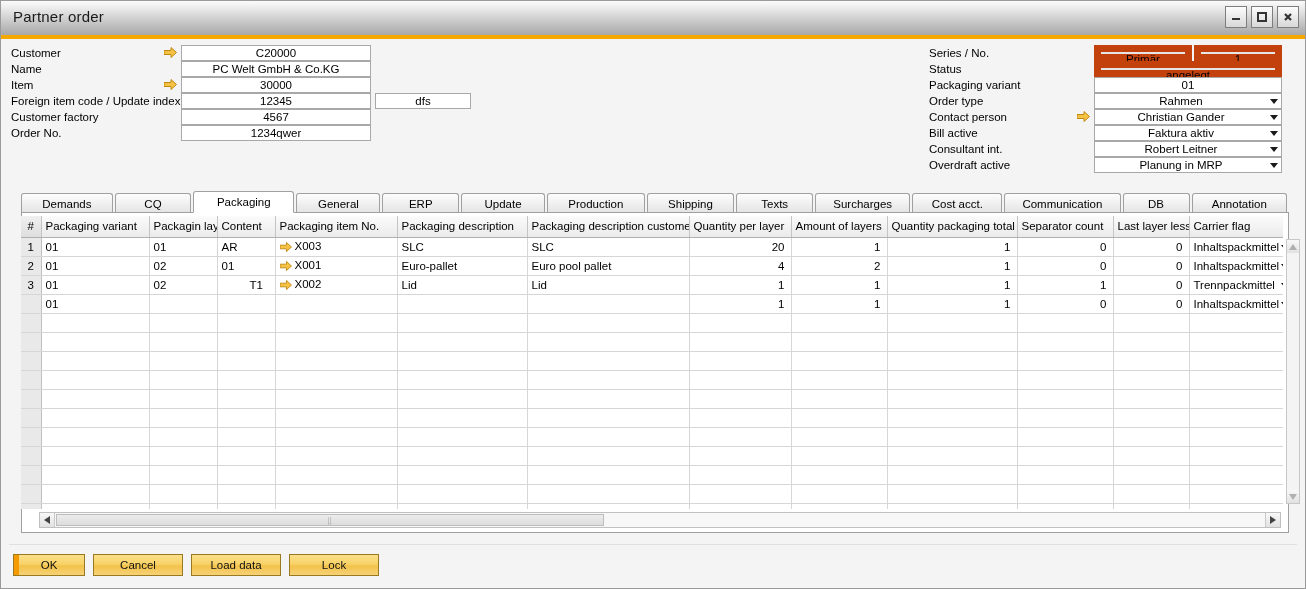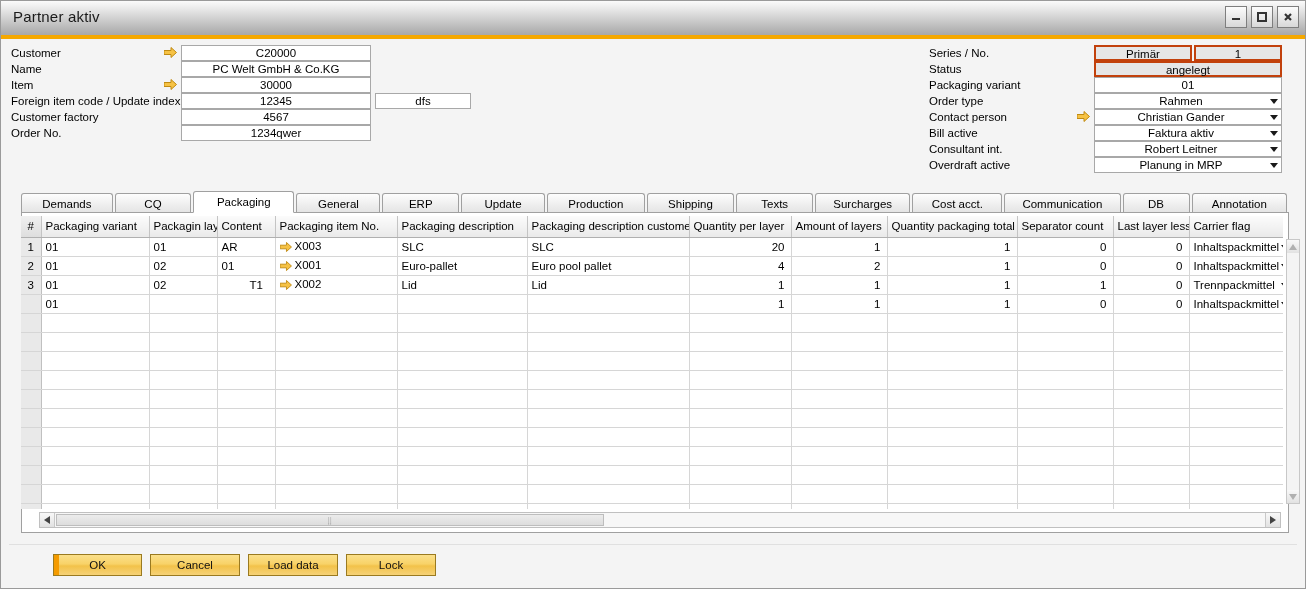--- a/index.html
+++ b/index.html
@@ -43,21 +43,21 @@
   }
   .formcol.left .flabel{width:170px;}
   .formcol.right .flabel{width:165px;}
   .arrow-ico{margin-left:auto;margin-right:4px;display:block;}
   .inp{
     box-sizing:border-box;height:16px;
     border:1px solid #a8a8a8;background:#ffffff;
     font-family:"Liberation Sans", sans-serif;font-size:11.5px;color:#000;
     padding:0 2px;line-height:14px;outline:none;display:block;
   }
-  .inp.ro{background:#e6e6e6;border:2px solid #c2410c;}
+  .inp.ro{background:#e6e6e6;border:7px solid #c2410c;}
   .sel{
     box-sizing:border-box;height:16px;position:relative;
     border:1px solid #a8a8a8;background:#ffffff;
     font-size:11.5px;padding:0 16px 0 2px;line-height:14px;
     white-space:nowrap;overflow:hidden;
   }
   .sel .carm{
     position:absolute;right:3px;top:5px;width:0;height:0;
     border-left:4px solid transparent;border-right:4px solid transparent;
     border-top:5px solid #1a1a1a;
@@ -162,21 +162,21 @@
     content:"";position:absolute;left:0;top:0;bottom:0;width:5px;background:#f59b00;
   }
   .sep{position:absolute;left:8px;top:543px;width:1288px;height:1px;background:#e0e0e0;}
 </style>
 </head>
 <body>
 
 <div class="window">
 
   <div class="titlebar">
-    <div class="title-text">Partner aktiv</div>
+    <div class="title-text">Partner order</div>
     <div class="win-btns">
       <div class="win-btn">
         <svg width="12" height="12" viewBox="0 0 12 12">
             <rect x="2" y="7" width="8" height="2" fill="#333"></rect>
           </svg>
       </div>
       <div class="win-btn">
         <svg width="12" height="12" viewBox="0 0 12 12">
             <rect x="2" y="2" width="8" height="8" fill="none" stroke="#333" stroke-width="2"></rect>
           </svg>
@@ -620,21 +620,21 @@
     <div class="hright">
       <svg width="6" height="8" viewBox="0 0 6 8">
           <path d="M6,4 L0,0 L0,8 Z" fill="#444"></path>
         </svg>
     </div>
   </div>
 
   <div class="sep"></div>
 
   <div class="btnbar" id="btnbar">
-      <div class="btn accent" style="width: 89px; margin-left: 40px;">
+      <div class="btn accent" style="width: 72px;">
         <span>OK</span>
       </div>
       <div class="btn" style="width: 90px;">
         <span>Cancel</span>
       </div>
       <div class="btn" style="width: 90px;">
         <span>Load data</span>
       </div>
       <div class="btn" style="width: 90px;">
         <span>Lock</span>

